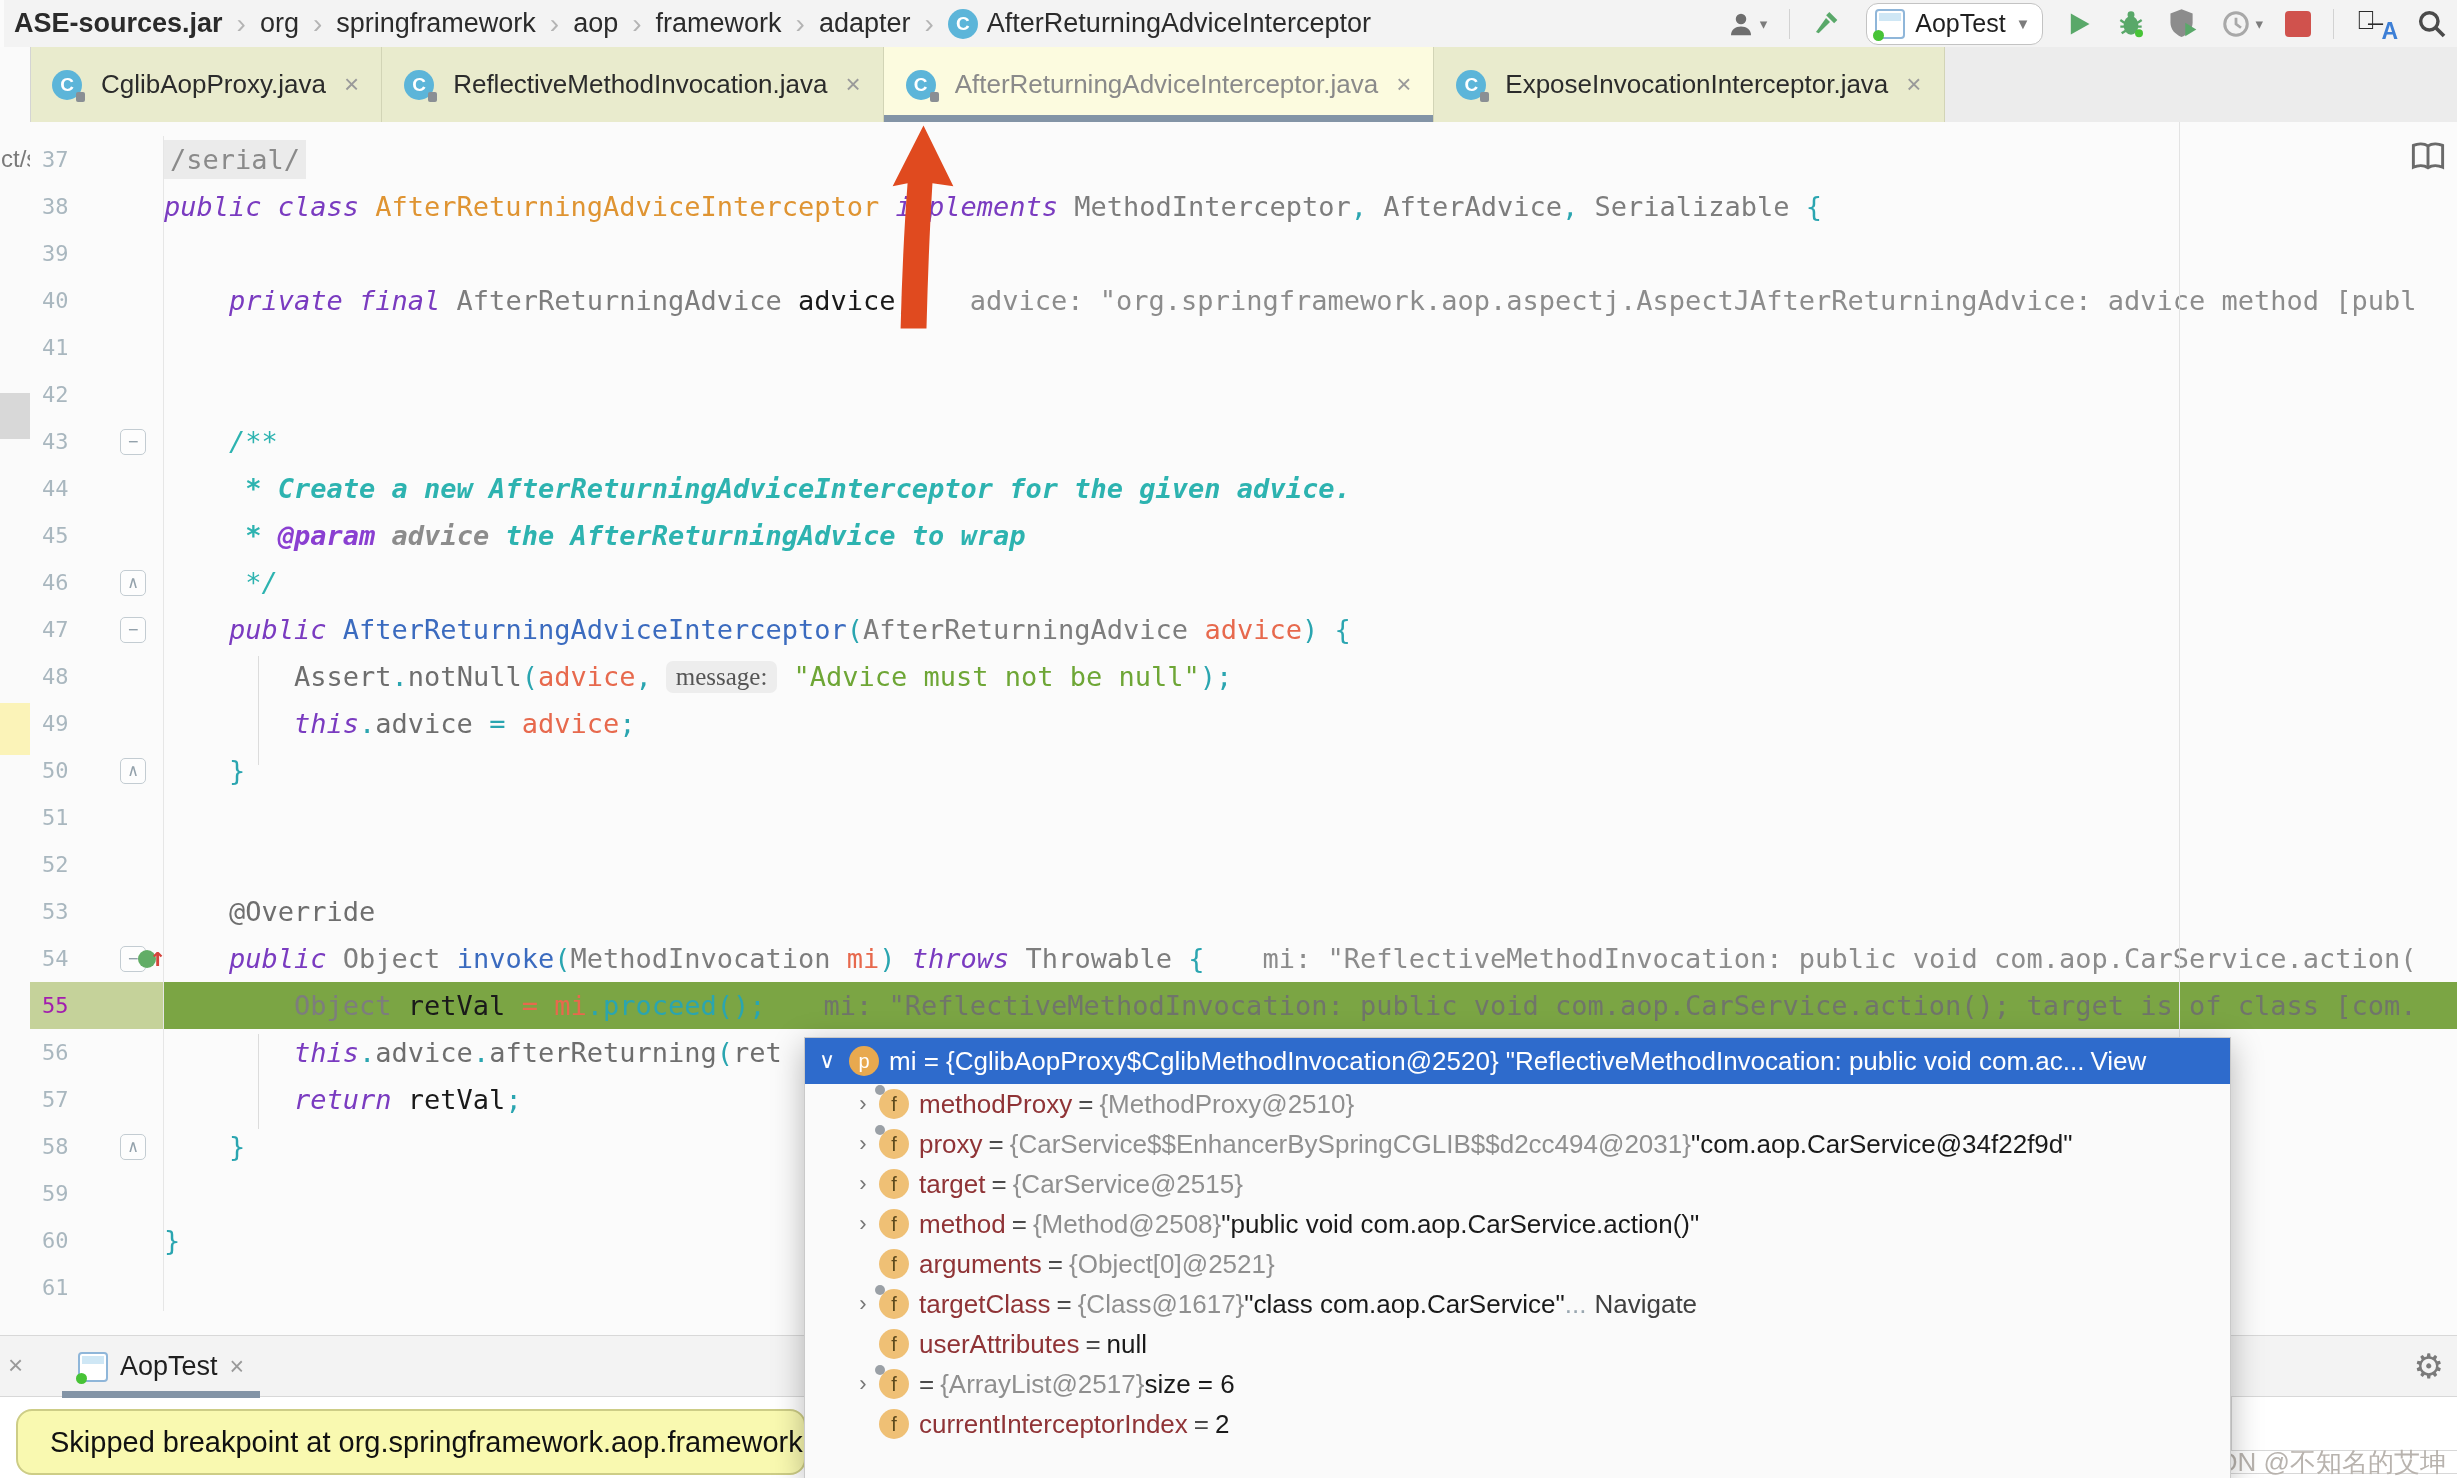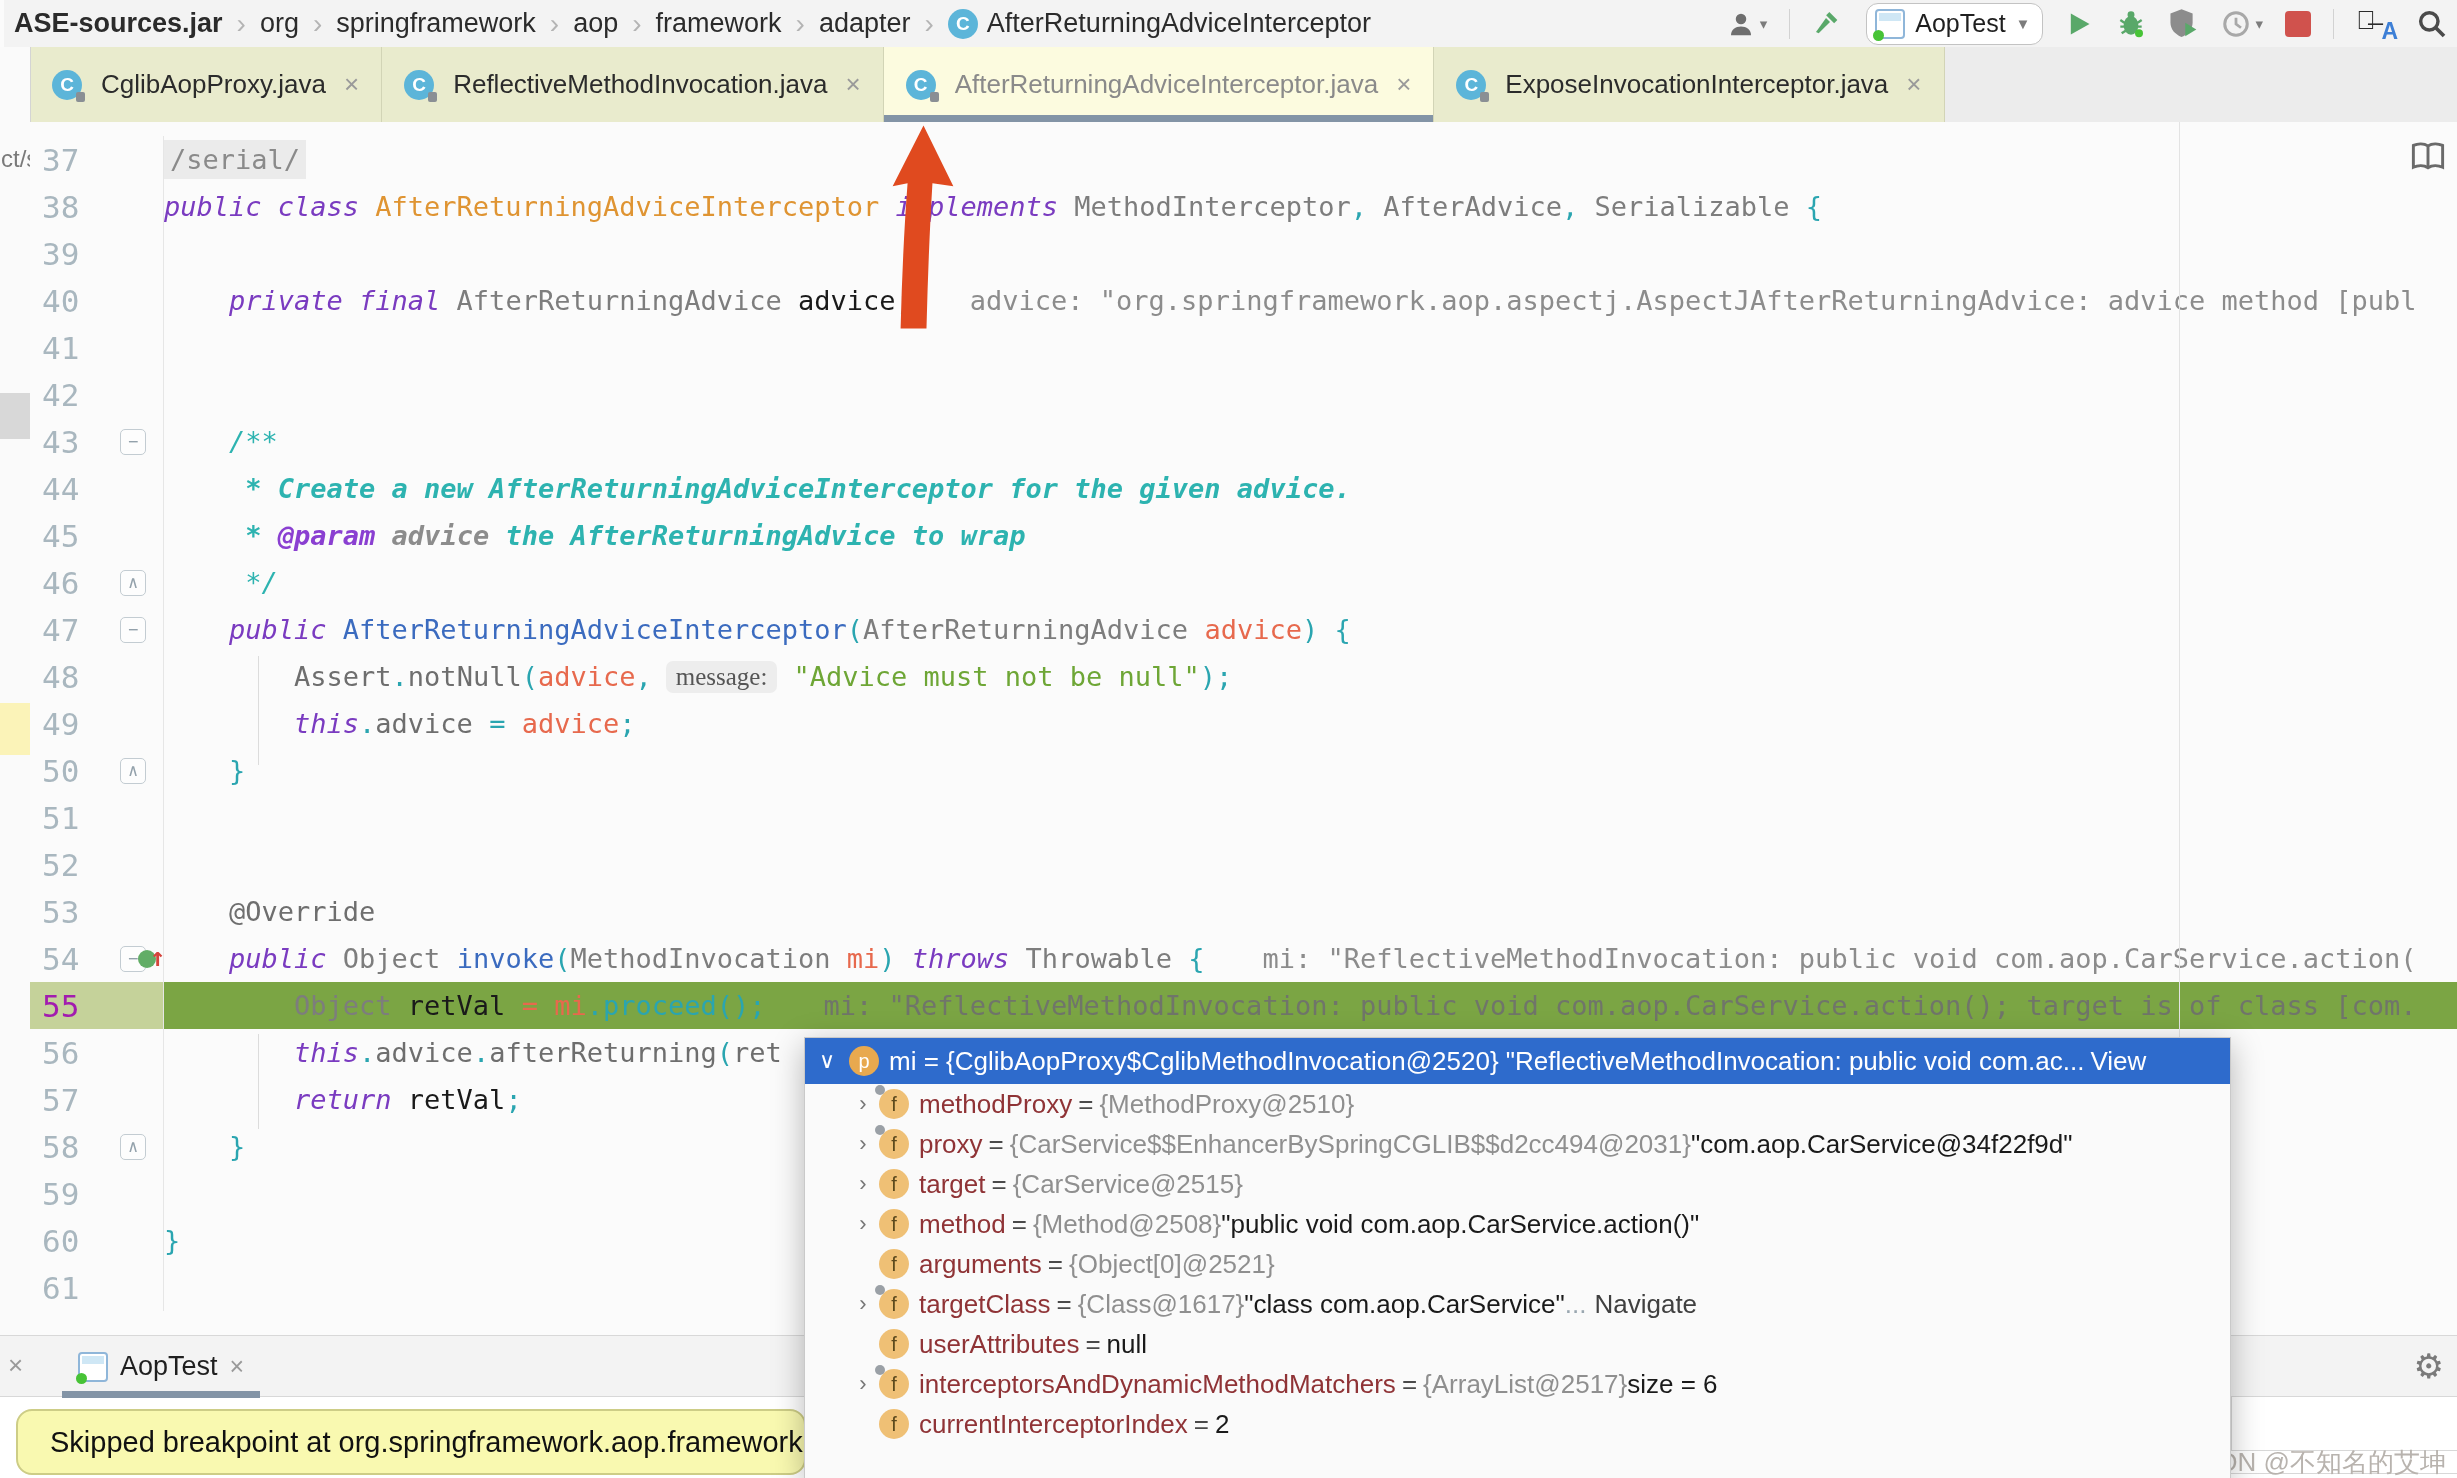--- a/index.html
+++ b/index.html
@@ -39,21 +39,21 @@
   
   .lstrip{position:absolute;left:0;top:47px;width:30px;height:1289px;background:#fafafa;border-right:1px solid #d4d4d4;overflow:hidden;}
   .lstrip .frag{position:absolute;left:1px;top:98px;font-size:24px;color:#7a7a7a;white-space:nowrap;}
   .lstrip .thumb{position:absolute;left:0;top:346px;width:30px;height:46px;background:#d8d8d8;}
   .lstrip .ymark{position:absolute;left:0;top:656px;width:30px;height:52px;background:#fbf3b8;}
   
   .editor{position:absolute;left:30px;top:122px;width:2428px;height:1213px;background:#fbfbfb;overflow:hidden;}
   .lines{position:absolute;left:0;top:14px;width:2428px;}
   .row{display:flex;height:47px;align-items:center;position:relative;
        font-family:"DejaVu Sans Mono", monospace;font-size:27px;white-space:pre;}
-  .ln{width:60px;padding-left:12px;color:#a9b7bf;font-size:31px;flex:0 0 auto;height:100%;display:flex;align-items:center;}
+  .ln{width:60px;padding-left:12px;color:#a9b7bf;font-size:22px;flex:0 0 auto;height:100%;display:flex;align-items:center;}
   .foldcol{width:62px;flex:0 0 auto;height:100%;position:relative;border-right:1px solid #e6e6e6;box-sizing:border-box;}
   .code{padding-left:0;position:relative;height:100%;display:flex;align-items:center;flex:1 1 auto;}
   .row.hl{background:#7ba544;}
   .row.hl .ln,.row.hl .foldcol{background:#c5d29a;color:#a21caf;}
   .mark{position:absolute;left:18px;top:50%;transform:translateY(-50%);width:24px;height:24px;background:#fdfdfd;
         border:1px solid #c3ccd2;border-radius:5px;color:#93a1ab;font-size:17px;line-height:22px;text-align:center;cursor:pointer;}
   .exec{position:absolute;left:-26px;top:50%;transform:translateY(-50%);width:30px;height:26px;}
   .exec .dot{position:absolute;left:0;top:4px;width:18px;height:18px;border-radius:50%;background:#62ad66;}
   .exec .arr{position:absolute;left:12px;top:-4px;color:#d5443c;font-size:26px;font-weight:bold;}
   
@@ -330,21 +330,20 @@
       <div class="prow">
         <span class="chev"></span>
         <span class="vicon f">f</span>
         <span class="vname">userAttributes</span>
         <span class="veq">=</span>
         <span class="vblack">null</span>
       </div>
       <div class="prow">
         <span class="chev">›</span>
         <span class="vicon f">f<span class="badge"></span></span>
-        <span class="vname">interceptorsAndDynamicMethodMatchers</span>
         <span class="veq">=</span>
         <span class="vgray">{ArrayList@2517}</span>
         <span class="vblack">  size = 6</span>
       </div>
       <div class="prow">
         <span class="chev"></span>
         <span class="vicon f">f</span>
         <span class="vname">currentInterceptorIndex</span>
         <span class="veq">=</span>
         <span class="vblack">2</span>

